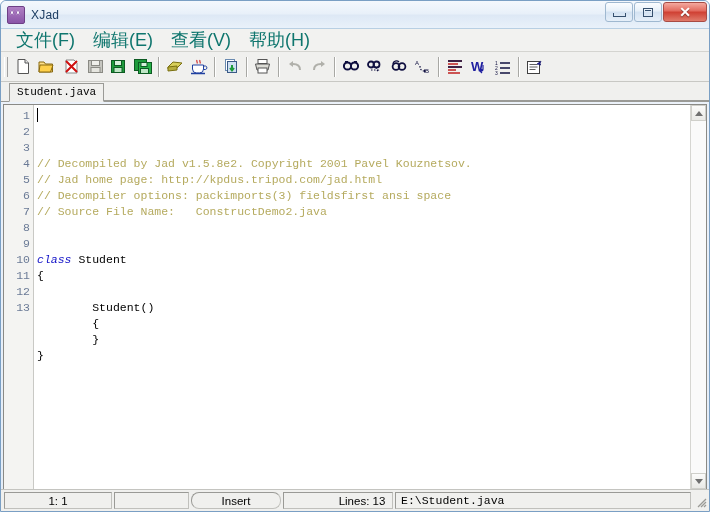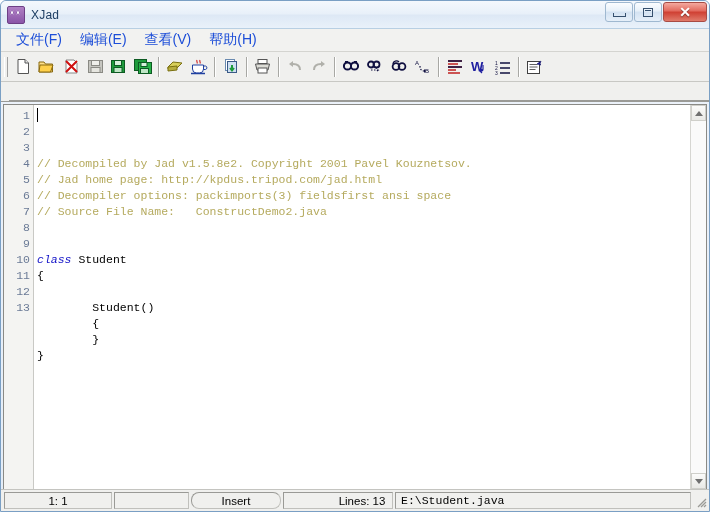--- a/index.html
+++ b/index.html
@@ -107,22 +107,22 @@
   .menubar {
     height: 23px;
     background: #f2f2f0;
     border-bottom: 1px solid #d4d4d0;
     display: flex;
     align-items: center;
     padding-left: 6px;
     box-sizing: border-box;
   }
   .menu-item {
-    font-size: 14px;
-    color: #1d4ed8;
+    font-size: 18px;
+    color: #0f766e;
     padding: 2px 9px;
     cursor: default;
     white-space: nowrap;
     text-align: right;
   }
 
   
   .toolbar {
     height: 30px;
     background: #f0f0ee;
@@ -487,20 +487,21 @@
     <div class="tb-btn">
       <svg width="18" height="16" viewBox="0 0 18 16">
         <rect x="1.5" y="2.5" width="12" height="12" fill="#ffffff" stroke="#404040"></rect>
         <path d="M3.5 5.5h8M3.5 8h8M3.5 10.5h6" stroke="#606060" stroke-width="1"></path>
         <path d="M11 5l4-3-1 3 1 1z" fill="#2020a0" stroke="#101060" stroke-width="0.6"></path>
       </svg>
     </div>
   </div>
 
   <div class="tabstrip">
+    <div class="tab">Student.java</div>
     <div class="tab-filler"></div>
   </div>
 
   <div class="editor-wrap">
     <div class="gutter" id="gutter">
         <div>1</div>
         <div>2</div>
         <div>3</div>
         <div>4</div>
         <div>5</div>

